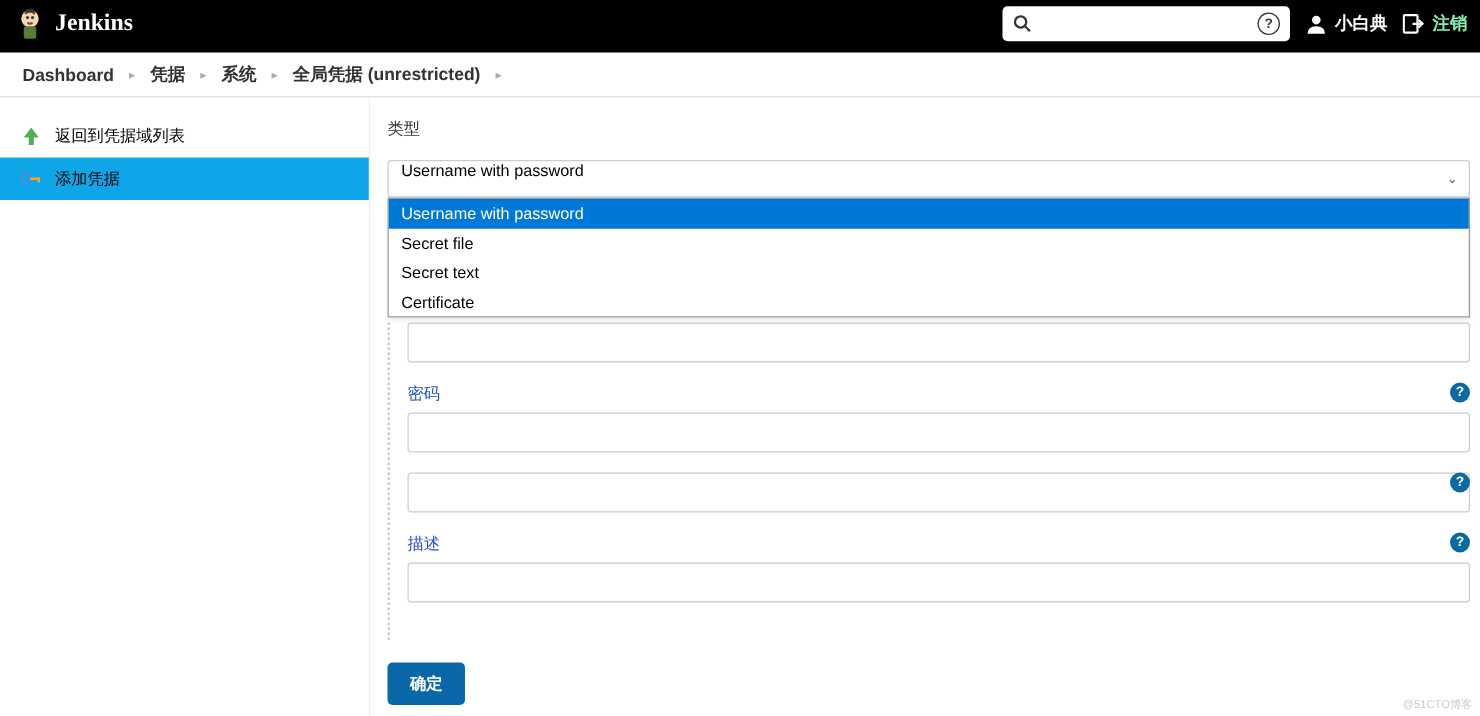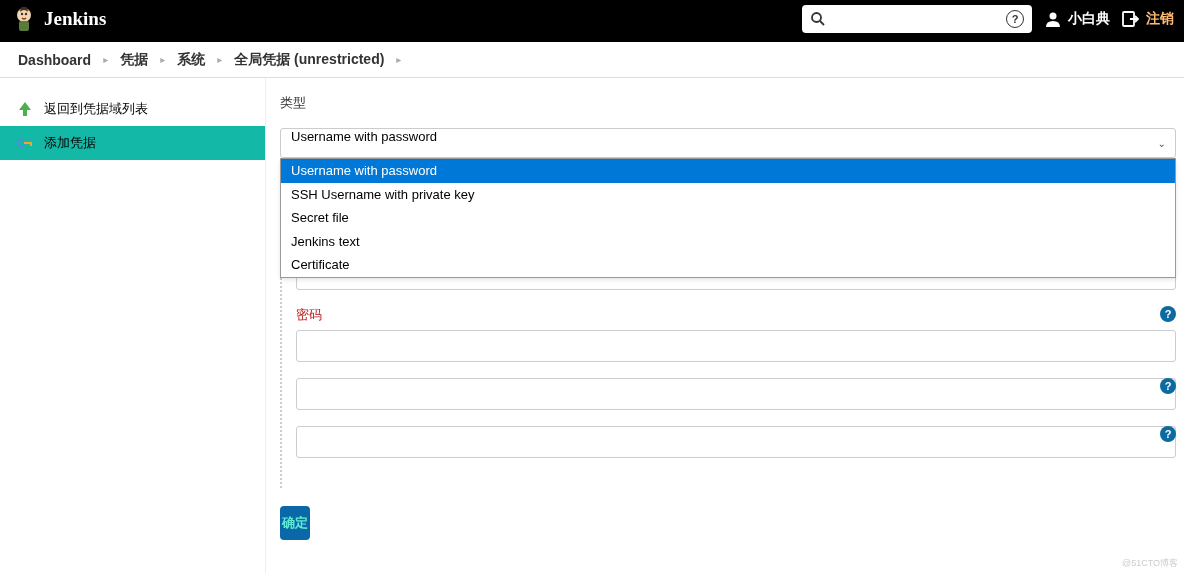--- a/index.html
+++ b/index.html
@@ -10,53 +10,53 @@
     .header-logo { display: flex; align-items: center; gap: 8px; }
     .logo-img { width: 24px; height: 28px; }
     .logo-text { color: #fff; font-weight: bold; font-size: 19px; font-family: Georgia, serif; }
     .header-right { margin-left: auto; display: flex; align-items: center; gap: 12px; }
     .search-box { position: relative; display: flex; align-items: center; background: #fff; border-radius: 4px; width: 230px; height: 28px; padding: 0 8px; }
     .search-icon-svg { width: 16px; height: 16px; }
     .search-input { border: none; outline: none; font-size: 13px; flex: 1; margin-left: 6px; color: #555; }
     .help-icon { position: absolute; right: 8px; width: 18px; height: 18px; border: 1.5px solid #333; border-radius: 50%; display: flex; align-items: center; justify-content: center; font-size: 11px; font-weight: bold; color: #333; }
     .user-area { display: flex; align-items: flex-end; gap: 6px; color: #fff; font-size: 14px; font-weight: bold; cursor: pointer; }
     .user-icon { width: 18px; height: 18px; }
-    .logout-area { display: flex; align-items: center; gap: 6px; color: #fdba74; font-size: 14px; font-weight: bold; cursor: pointer; }
+    .logout-area { display: flex; align-items: center; gap: 6px; color: #86efac; font-size: 14px; font-weight: bold; cursor: pointer; }
     .logout-icon-svg { width: 18px; height: 18px; }
     
     
     .breadcrumb { height: 36px; border-bottom: 1px solid #ddd; display: flex; align-items: center; padding: 0 18px; font-size: 14px; }
     .breadcrumb-item { color: #333; font-weight: bold; cursor: pointer; }
     .breadcrumb-sep { margin: 0 12px; color: #aaa; font-size: 10px; }
     
     
     .main-layout { display: flex; height: calc(100% - 77px); }
-    .sidebar { width: 266px; border-right: 1px solid #eee; padding-top: 14px; }
+    .sidebar { width: 296px; border-right: 1px solid #eee; padding-top: 14px; }
     .sidebar-item { display: flex; align-items: center; padding: 8px 16px; font-size: 13px; cursor: pointer; gap: 10px; }
-    .sidebar-item.active { background: #14b8a6; }
+    .sidebar-item.active { background: #0ea5e9; }
     .sidebar-icon { width: 18px; height: 18px; display: flex; align-items: center; justify-content: center; }
     
     .content { flex: 1; padding: 16px 8px 0 14px; position: relative; }
     .form-section { position: relative; }
     .type-label { font-size: 13px; color: #333; margin-bottom: 16px; }
     .type-select { width: 100%; height: 30px; border: 1px solid #ccc; border-radius: 3px; padding: 0 10px; font-size: 13px; background: #fff; appearance: none; cursor: pointer; position: relative; }
     .select-wrapper { position: relative; }
     .select-arrow { position: absolute; right: 10px; top: 50%; transform: translateY(-50%); font-size: 10px; color: #555; pointer-events: none; }
     
     .dropdown-list { position: absolute; top: 30px; left: 0; right: 0; background: #fff; border: 1px solid #999; z-index: 10; box-shadow: 0 2px 4px rgba(0,0,0,0.1); }
     .dropdown-option { padding: 2px 10px; font-size: 13px; cursor: pointer; line-height: 1.5; }
     .dropdown-option.selected { background: #0078d7; color: #fff; }
     
     .form-body { margin-top: 100px; border-left: 2px dotted #ccc; padding-left: 14px; padding-bottom: 14px; }
     .field-row { margin-bottom: 16px; position: relative; }
-    .field-label { font-size: 13px; color: #b91c1c; margin-bottom: 6px; display: block; }
+    .field-label { font-size: 13px; color: #1d4ed8; margin-bottom: 6px; display: block; }
     .field-input { width: 100%; height: 32px; border: 1px solid #ccc; border-radius: 3px; padding: 0 10px; font-size: 13px; }
     .field-help { position: absolute; right: 0; top: 0; width: 16px; height: 16px; background: #0b6aa2; color: #fff; border-radius: 50%; display: flex; align-items: center; justify-content: center; font-size: 11px; font-weight: bold; cursor: pointer; }
     
-    .submit-btn { background: #0b68a8; color: #5eead4; border: none; padding: 8px 2px; font-size: 13px; font-weight: bold; border-radius: 4px; cursor: pointer; margin-top: 18px; }
+    .submit-btn { background: #0b68a8; color: #ffffff; border: none; padding: 8px 18px; font-size: 13px; font-weight: bold; border-radius: 4px; cursor: pointer; margin-top: 18px; }
     
     .watermark { position: absolute; right: 6px; bottom: 4px; font-size: 9px; color: #ccc; text-align: center; }
   </style>
 </head>
 <body>
 
 <div class="header">
   <div class="header-logo">
     <svg class="logo-img" viewBox="0 0 24 28">
       <circle cx="12" cy="10" r="7" fill="#f0d6b5"></circle>
@@ -130,41 +130,41 @@
   <div class="content">
     <div class="form-section">
       <div class="type-label">类型</div>
       <div class="select-wrapper">
         <div class="type-select">
           <span>Username with password</span>
         </div>
         <span class="select-arrow">⌄</span>
         <div class="dropdown-list">
           <div class="dropdown-option selected">Username with password</div>
-          <div class="dropdown-option">SSH Username with private key</div>
           <div class="dropdown-option">Secret file</div>
-          <div class="dropdown-option">Jenkins text</div>
+          <div class="dropdown-option">Secret text</div>
           <div class="dropdown-option">Certificate</div>
         </div>
       </div>
 
       <div class="form-body">
         <div class="field-row" style="margin-top:6px;">
           <input class="field-input" style="">
         </div>
         <div class="field-row">
           <span class="field-label">密码</span>
           <span class="field-help">?</span>
           <input class="field-input" type="password" style="">
         </div>
         <div class="field-row">
           <span class="field-help">?</span>
           <input class="field-input" style="">
         </div>
         <div class="field-row">
+          <span class="field-label">描述</span>
           <span class="field-help">?</span>
           <input class="field-input" style="">
         </div>
       </div>
 
       <button class="submit-btn">确定</button>
     </div>
     <div class="watermark">@51CTO博客</div>
   </div>
 </div>

